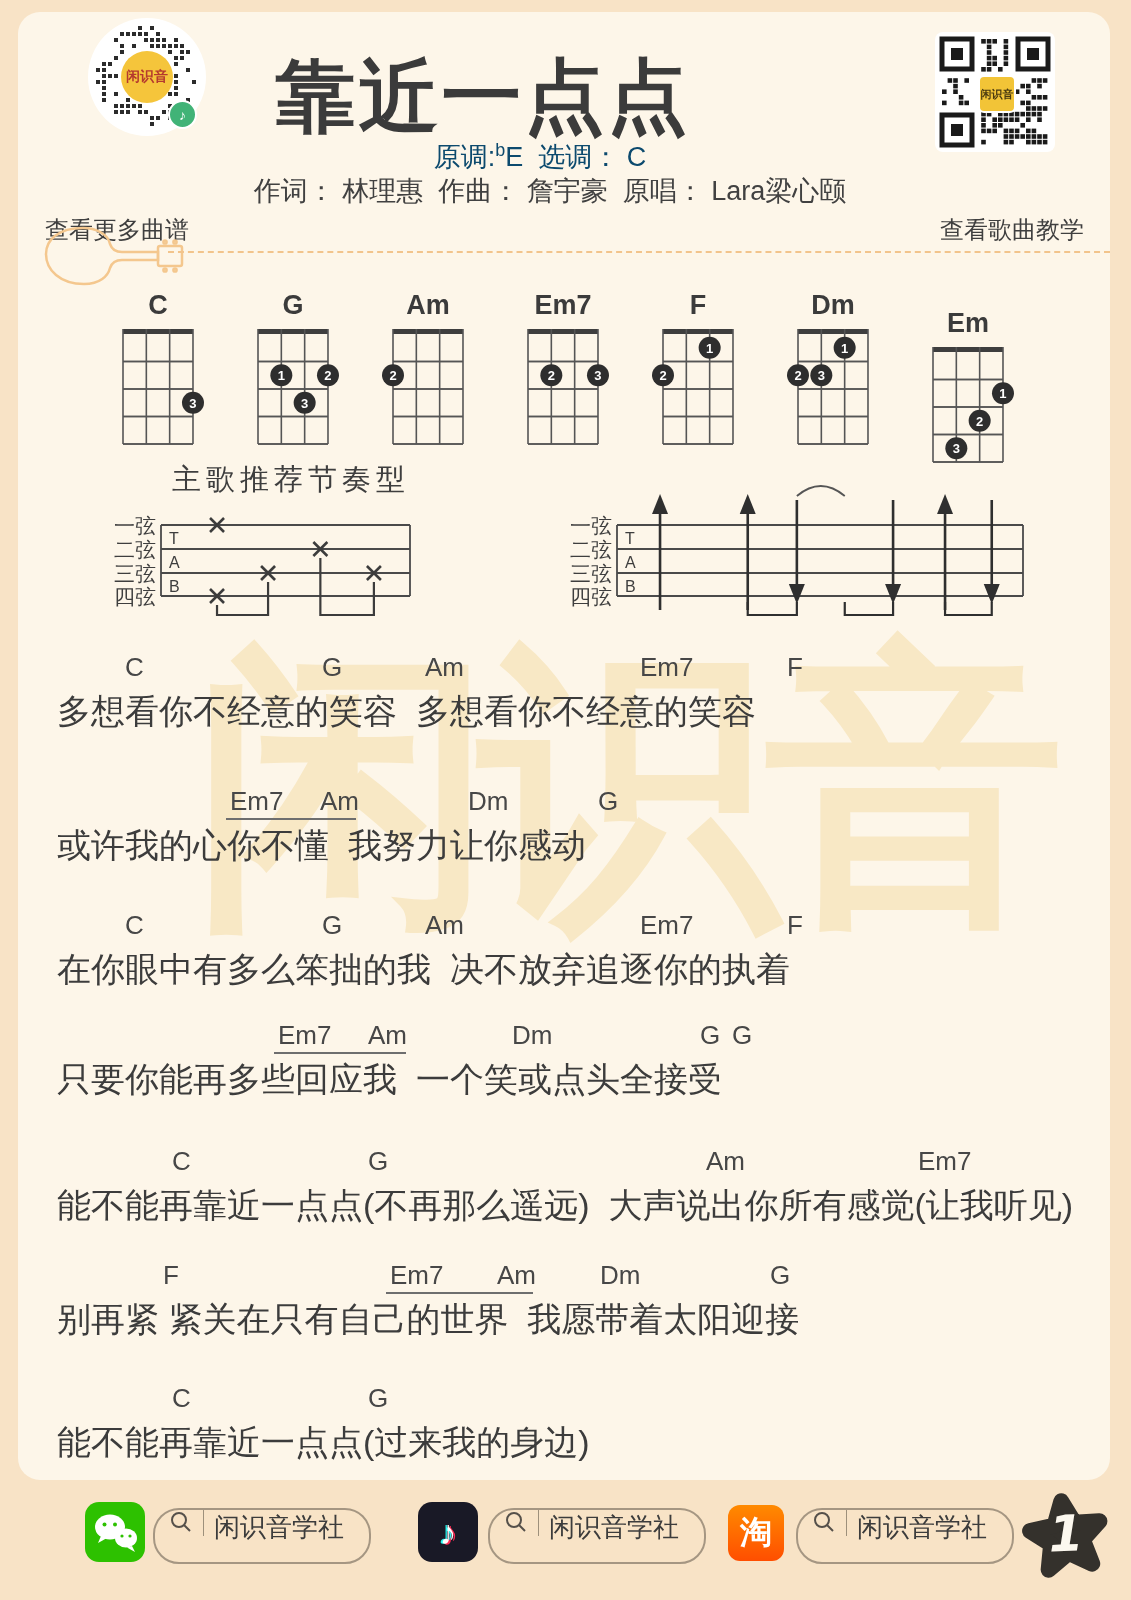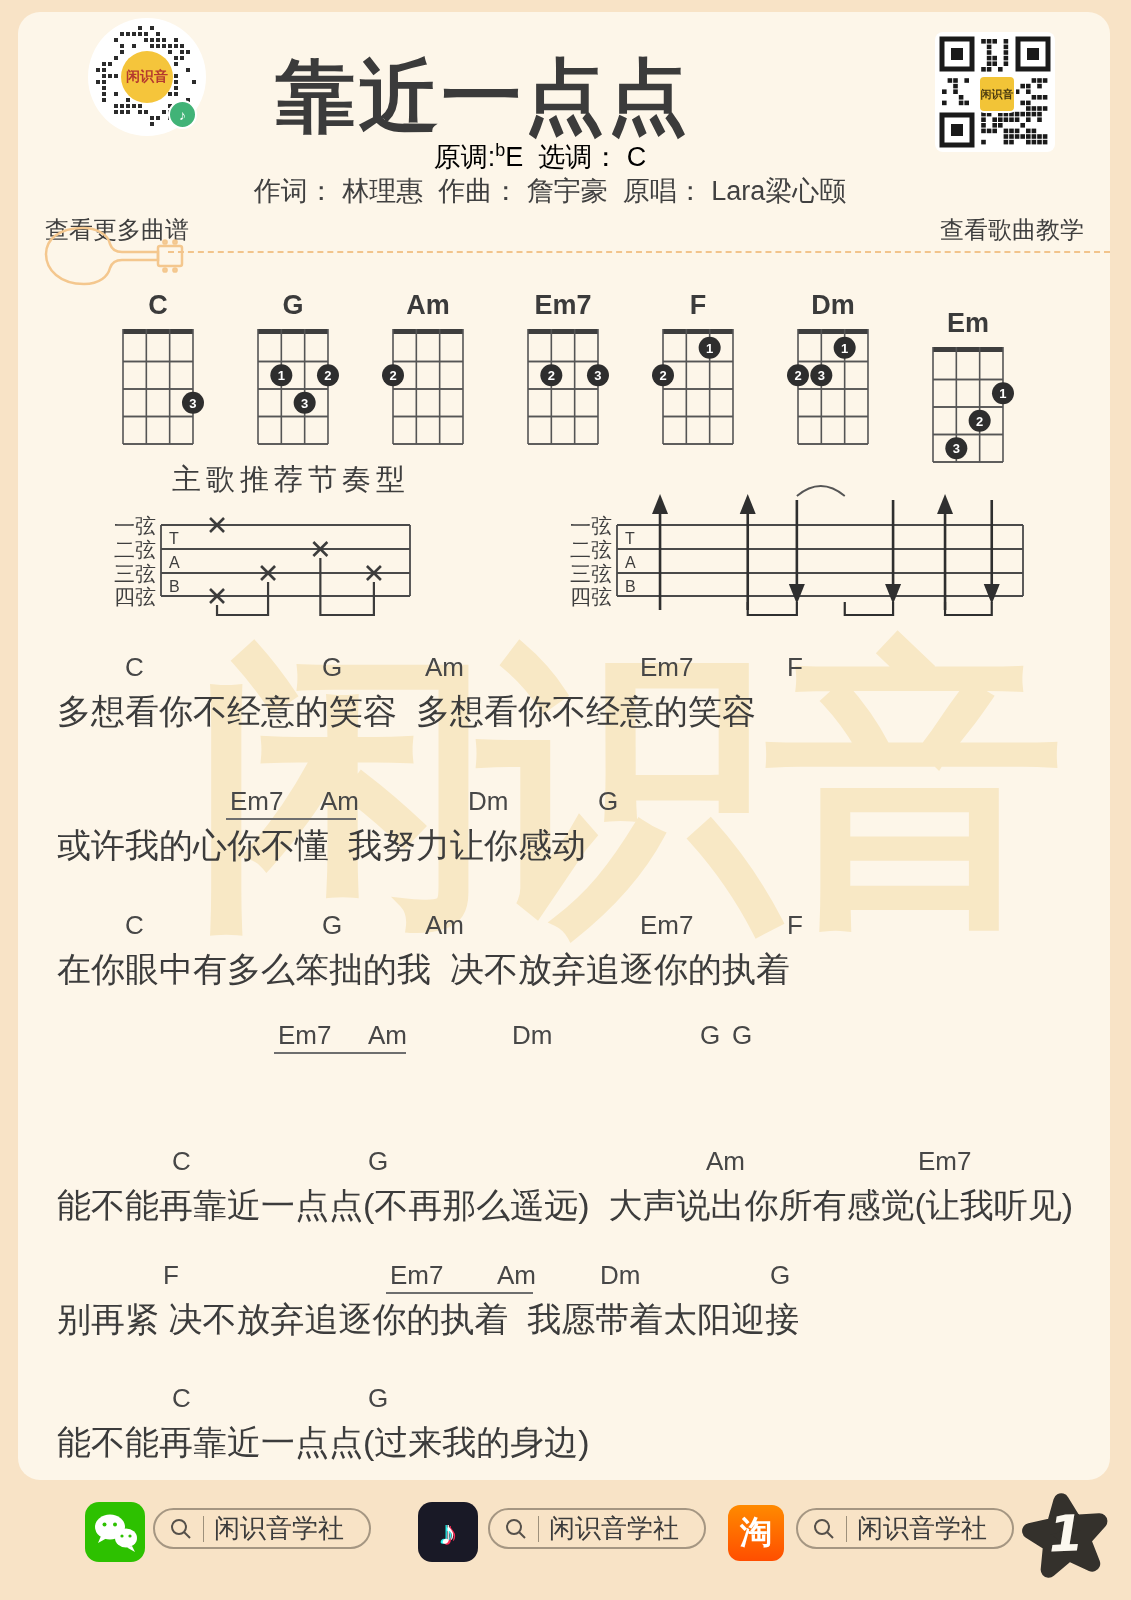--- a/index.html
+++ b/index.html
@@ -6,43 +6,43 @@
   .page{position:relative;width:1131px;height:1600px;background:#F8E3C6;overflow:hidden;
         font-family:"Liberation Sans","DejaVu Sans",sans-serif;color:#3d3d3d;}
   .card{position:absolute;left:18px;top:12px;width:1092px;height:1468px;background:#FDF6E9;
         border-radius:22px;overflow:hidden;}
   .abs{position:absolute;}
   .z2{z-index:2;}
   .wm{position:absolute;left:175px;top:625px;font-size:300px;font-weight:700;color:#F8E8C5;
       letter-spacing:-14px;line-height:1;z-index:1;white-space:nowrap;}
   .title{top:32px;left:465px;transform:translateX(-50%);font-size:80px;font-weight:700;
          letter-spacing:3px;color:#3b3b3b;white-space:nowrap;}
-  .keyline{top:127px;left:522px;transform:translateX(-50%);font-size:27px;color:#000000;white-space:pre;}
+  .keyline{top:127px;left:522px;transform:translateX(-50%);font-size:27px;color:#0c4a6e;white-space:pre;}
   .keyline sup{font-size:18px;}
   .credits{top:161px;left:532px;transform:translateX(-50%);font-size:27px;color:#414141;white-space:pre;}
   .qrcap{top:166px;transform:translateX(-50%);font-size:24px;color:#3f3f3f;white-space:nowrap;margin-top:36px;}
   .lqr{left:70px;top:6px;width:118px;height:118px;}
   .lqr .disc{position:absolute;left:0;top:0;width:118px;height:118px;border-radius:50%;background:#fff;}
   .lqr .cc{position:absolute;left:33px;top:33px;width:52px;height:52px;border-radius:50%;background:#F5C53B;
            display:flex;align-items:center;justify-content:center;font-size:14px;font-weight:700;color:#B53A2E;}
   .lqr .badge{position:absolute;left:80px;top:82px;width:25px;height:25px;border-radius:50%;background:#41B377;
            border:2px solid #fff;display:flex;align-items:center;justify-content:center;color:#fff;font-size:14px;}
   .rqr{left:917px;top:20px;width:120px;height:120px;background:#fff;border-radius:8px;}
   .rqr .cc{position:absolute;left:43px;top:43px;width:34px;height:34px;border-radius:6px;background:#F2C437;
            border:2px solid #fff;display:flex;align-items:center;justify-content:center;
            font-size:11px;font-weight:700;color:#4a3a10;}
   .divline{top:239px;left:150px;width:942px;border-top:2px dashed #F2C48C;}
   .chordname{text-align:center;font-size:27px;font-weight:700;color:#3b3b3b;}
   .secttl{top:448px;transform:translateX(-50%);font-size:29px;letter-spacing:5px;color:#3e3e3e;white-space:nowrap;}
   .lyricrow{position:absolute;left:0;width:1092px;height:86px;}
   .chlab{position:absolute;top:0;font-size:26px;color:#474747;white-space:pre;}
   .lytext{position:absolute;left:39px;top:37px;font-size:34px;color:#3c3c3c;white-space:pre;}
   .chunder{position:absolute;height:0;border-top:2px solid #6e6e6e;top:32px;}
-  .pill{position:absolute;height:41px;border:2px solid rgba(96,88,74,0.55);border-radius:26px;
-        display:flex;align-items:center;gap:10px;padding:0 14px;box-sizing:border-box;}
+  .pill{position:absolute;height:56px;border:2px solid rgba(96,88,74,0.55);border-radius:26px;
+        display:flex;gap:10px;padding:0 14px;box-sizing:border-box;}
   .pill .q{font-size:26px;color:#3c3c3c;white-space:nowrap;}
   .pill .dv{width:1px;height:26px;background:rgba(96,88,74,0.6);}
   .appicon{position:absolute;width:60px;height:60px;border-radius:14px;display:flex;
            align-items:center;justify-content:center;}
   .wx{background:#2DC100;}
   .dy{background:#191926;color:#fff;font-size:34px;font-weight:700;
       text-shadow:-2px 0 #25F4EE,2px 1px #FE2C55;}
   .tb{background:linear-gradient(180deg,#FF8A00,#FF4E00);color:#fff;font-size:32px;font-weight:700;width:56px;height:56px;border-radius:12px;}
 </style>
 </head>
@@ -471,36 +471,37 @@
           <div class="chlab" style="left: 769px;">F</div>
           <div class="lytext">在你眼中有多么笨拙的我  决不放弃追逐你的执着</div>
         </div>
         <div class="lyricrow z2" style="top: 1008px;">
           <div class="chlab" style="left: 260px;">Em7</div>
           <div class="chlab" style="left: 350px;">Am</div>
           <div class="chlab" style="left: 494px;">Dm</div>
           <div class="chlab" style="left: 682px;">G</div>
           <div class="chlab" style="left: 714px;">G</div>
           <div class="chunder" style="left: 256px; width: 132px;"></div>
+          <div class="lytext">只要你能再多些回应我  一个笑或点头全接受</div>
         </div>
         <div class="lyricrow z2" style="top: 1134px;">
           <div class="chlab" style="left: 154px;">C</div>
           <div class="chlab" style="left: 350px;">G</div>
           <div class="chlab" style="left: 688px;">Am</div>
           <div class="chlab" style="left: 900px;">Em7</div>
           <div class="lytext">能不能再靠近一点点(不再那么遥远)  大声说出你所有感觉(让我听见)</div>
         </div>
         <div class="lyricrow z2" style="top: 1248px;">
           <div class="chlab" style="left: 145px;">F</div>
           <div class="chlab" style="left: 372px;">Em7</div>
           <div class="chlab" style="left: 479px;">Am</div>
           <div class="chlab" style="left: 582px;">Dm</div>
           <div class="chlab" style="left: 752px;">G</div>
           <div class="chunder" style="left: 368px; width: 147px;"></div>
-          <div class="lytext">别再紧 决不放弃追逐你的执着  我愿带着太阳迎接</div>
+          <div class="lytext">别再紧 紧关在只有自己的世界  我愿带着太阳迎接</div>
         </div>
         <div class="lyricrow z2" style="top: 1371px;">
           <div class="chlab" style="left: 154px;">C</div>
           <div class="chlab" style="left: 350px;">G</div>
           <div class="lytext">能不能再靠近一点点(过来我的身边)</div>
         </div>
       </div>
   </div>
 
   <div id="footer-bar">

